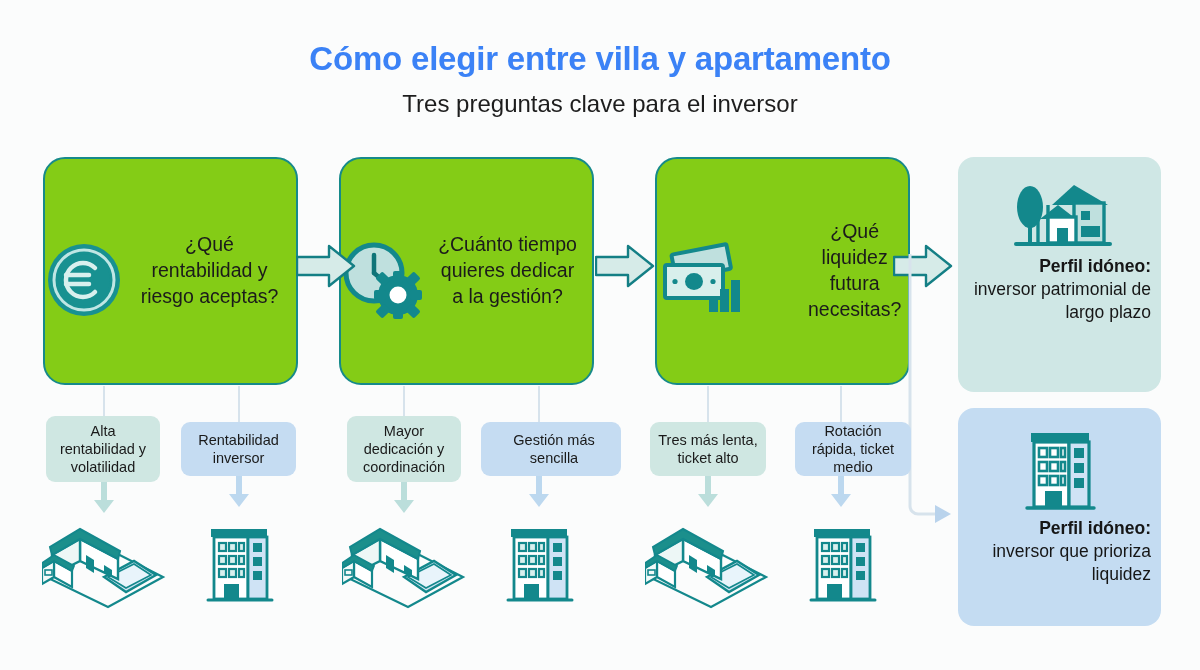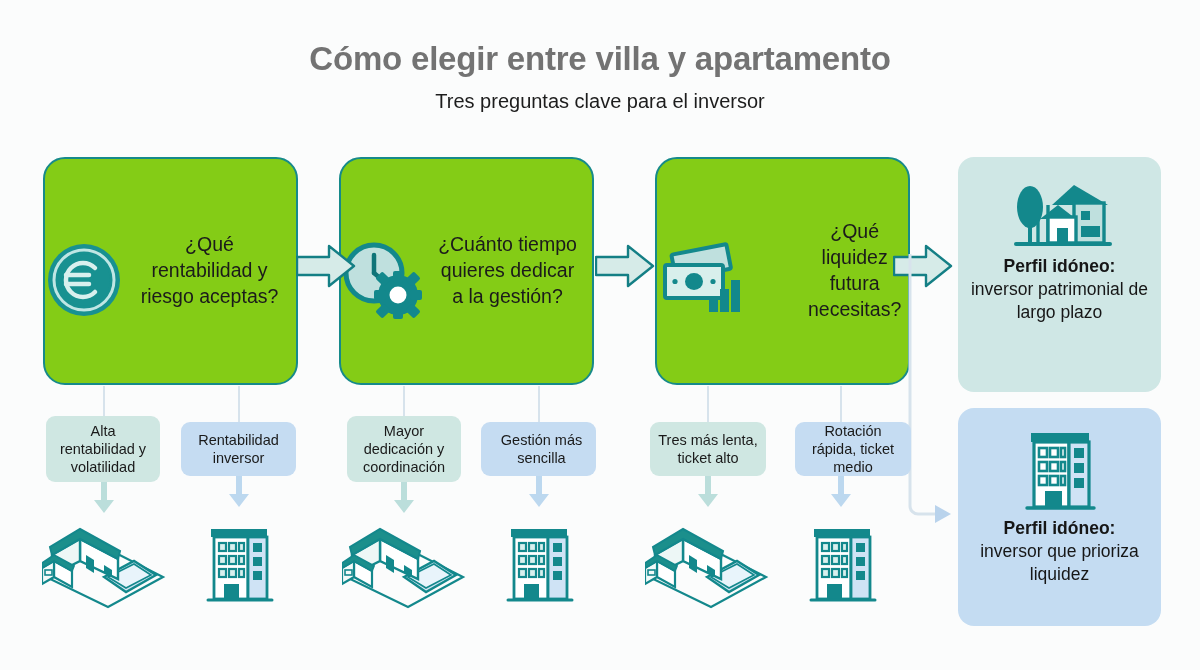--- a/index.html
+++ b/index.html
@@ -16,28 +16,28 @@
 
   .canvas { position: absolute; inset: 0; }
 
   
   .title {
     position: absolute;
     top: 40px; left: 0; width: 1200px;
     text-align: center;
     font-size: 33px;
     font-weight: bold;
-    color: #737373;
+    color: #3b82f6;
     letter-spacing: -0.2px;
   }
   .subtitle {
     position: absolute;
     top: 90px; left: 0; width: 1200px;
     text-align: center;
-    font-size: 20px;
+    font-size: 24px;
     color: #1d1d1d;
   }
 
   
   .qcard {
     position: absolute;
     width: 255px;
     height: 228px;
     top: 157px;
     background: #84cc16;
@@ -94,21 +94,21 @@
   }
   .panel-icon {
     margin-top: 16px;
     height: 82px;
     display: flex;
     align-items: center;
     justify-content: center;
   }
   .panel.apt .panel-icon { margin-top: 14px; height: 95px; }
   .panel-text {
-    text-align: center;
+    text-align: right;
     font-size: 17.5px;
     line-height: 1.3;
     color: #161616;
     padding: 0 10px;
   }
   .panel-text .strong { font-weight: bold; display: block; }
 
   
   .chip {
     position: absolute;
@@ -121,21 +121,21 @@
     line-height: 1.26;
     color: #1a1a1a;
     padding: 4px 6px;
   }
   .chip.mint { background: #cfe7e2; }
   .chip.blue { background: #c5dcf2; }
 
   .chip.p1a { left: 46px;  top: 416px; width: 114px; height: 66px; }
   .chip.p1b { left: 181px; top: 422px; width: 115px; height: 54px; }
   .chip.p2a { left: 347px; top: 416px; width: 114px; height: 66px; }
-  .chip.p2b { left: 481px; top: 422px; width: 115px; height: 54px; padding-left: 12px; }
+  .chip.p2b { left: 481px; top: 422px; width: 140px; height: 54px; padding-left: 12px; }
   .chip.p3a { left: 650px; top: 422px; width: 116px; height: 54px; }
   .chip.p3b { left: 783px; top: 422px; width: 116px; height: 54px; margin-left: 12px; }
 
   
   .vline {
     position: absolute;
     width: 2px;
     background: #d7e3ec;
   }
 

